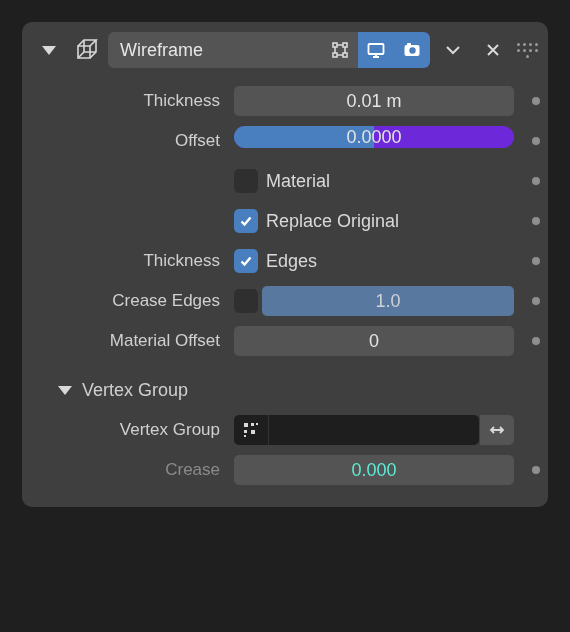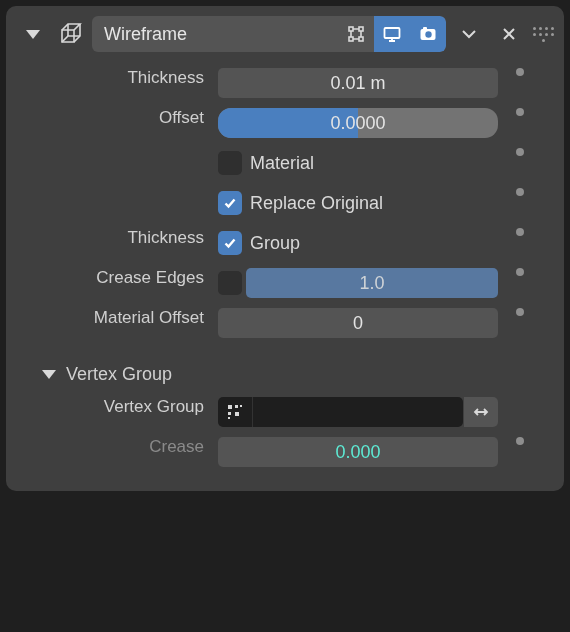--- a/index.html
+++ b/index.html
@@ -1,36 +1,36 @@
 <!DOCTYPE html>
 <html><head>
 <meta charset="utf-8">
 <style>
   html,body{margin:0;padding:0;background:#1f1f1f;font-family:-apple-system,BlinkMacSystemFont,"Segoe UI",Arial,sans-serif;color:#d9d9d9;font-size:18px;width:570px;height:632px;overflow:hidden;-webkit-font-smoothing:antialiased}
-  .panel{background:#3f3f3f;border-radius:10px;margin:6px;padding:6px 8px 14px 8px;}
+  .panel{background:#3f3f3f;border-radius:10px;margin:22px;padding:6px 8px 14px 8px;}
   .header{display:flex;align-items:center;gap:6px;padding:4px 2px 10px 2px}
   .tri{width:0;height:0;border-left:7px solid transparent;border-right:7px solid transparent;border-top:9px solid #d9d9d9;display:inline-block}
   .modicon{width:30px;height:30px;display:flex;align-items:center;justify-content:center}
   .name-field{flex:1;background:#545454;border-radius:6px;display:flex;align-items:center;height:36px;overflow:hidden}
   .name-input{flex:1;padding:0 12px;color:#e6e6e6}
   .toggle-group{display:flex}
   .toggle{width:36px;height:36px;display:flex;align-items:center;justify-content:center;background:#545454}
   .toggle.active{background:#4a7fbf}
   .toggle:first-child{border-top-left-radius:0;border-bottom-left-radius:0}
   .toggle:last-child{border-top-right-radius:6px;border-bottom-right-radius:6px}
   .hbtn{width:34px;height:34px;display:flex;align-items:center;justify-content:center;border-radius:6px}
   .grip{width:22px;display:flex;flex-wrap:wrap;gap:3px;justify-content:center}
   .grip span{width:3px;height:3px;background:#9a9a9a;border-radius:50%}
-  .row{display:flex;height:34px;margin:6px 0}
+  .row{display:flex;align-items:center;height:34px;margin:6px 0}
   .label{width:190px;text-align:right;padding-right:14px;color:#d0d0d0;font-size:17px}
   .label.dim{color:#8a8a8a}
   .ctrl{width:280px;position:relative;height:30px}
   .num{background:#545454;border-radius:5px;height:30px;display:flex;align-items:center;justify-content:center;color:#e4e4e4}
   .num.dim{color:#5eead4}
-  .slider{background:#737373;border-radius:13px;height:30px;position:relative;overflow:hidden}
+  .slider{background:#6d28d9;border-radius:13px;height:22px;position:relative;overflow:hidden}
   .slider .fill{position:absolute;left:0;top:0;bottom:0;background:#4a7fbf}
   .slider .txt{position:absolute;inset:0;display:flex;align-items:center;justify-content:center;color:#e4e4e4}
   .ck{width:24px;height:24px;border-radius:5px;background:#2f2f2f;display:inline-flex;align-items:center;justify-content:center;margin-right:8px;flex-shrink:0}
   .ck.on{background:#4a7fbf}
   .ckrow{display:flex;align-items:center}
   .dot{width:8px;height:8px;border-radius:50%;background:#8e8e8e;margin-left:18px}
   .subhead{display:flex;align-items:center;gap:10px;padding:16px 0 6px 28px;color:#d0d0d0}
   .vg-field{background:#1e1e1e;border-radius:5px;height:30px;display:flex;align-items:center;overflow:hidden}
   .vg-icon{width:34px;height:30px;display:flex;align-items:center;justify-content:center;border-right:1px solid #333}
   .vg-swap{width:34px;height:30px;background:#545454;display:flex;align-items:center;justify-content:center}
@@ -150,21 +150,21 @@
   </div>
 
   <div class="row">
     <div class="label">Thickness</div>
     <div class="ctrl ckrow">
       <span class="ck on">
         <svg width="14" height="14" viewBox="0 0 14 14" stroke="#fff" stroke-width="2.4" fill="none">
             <path d="M2.5 7.5 L5.5 10.5 L11.5 3.5"></path>
           </svg>
       </span>
-      <span>Group</span>
+      <span>Edges</span>
     </div>
     <span class="dot"></span>
   </div>
 
 
   <div class="row">
     <div class="label">Crease Edges</div>
     <div class="ctrl" style="display:flex;gap:4px;align-items:center">
       <span class="ck" style="margin-right:0"></span>
       <div class="crease-num" style="flex:1">

